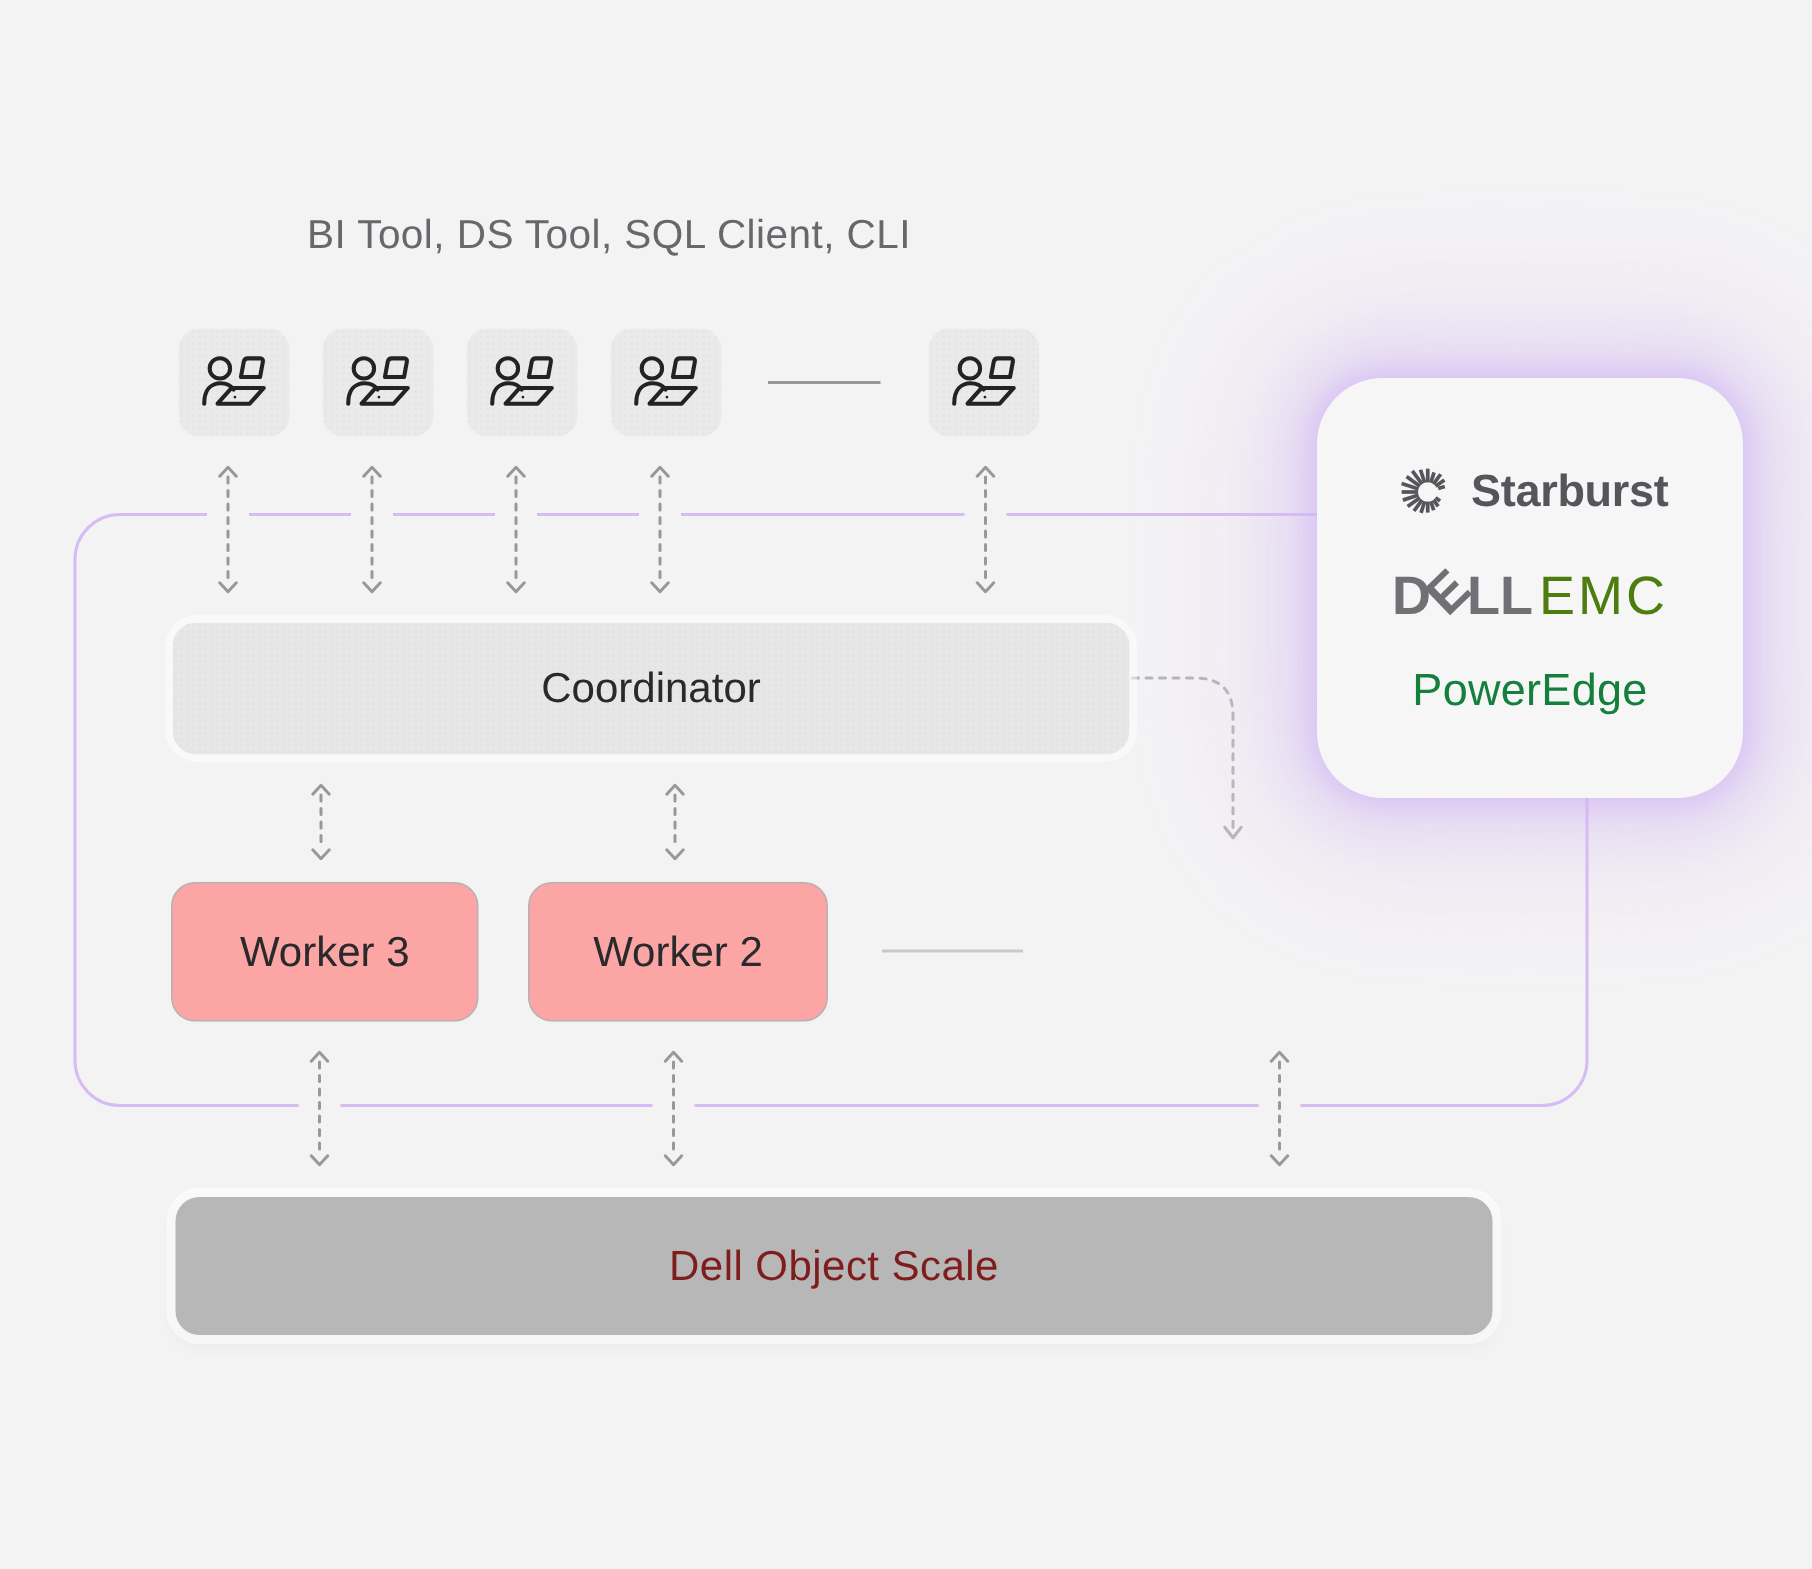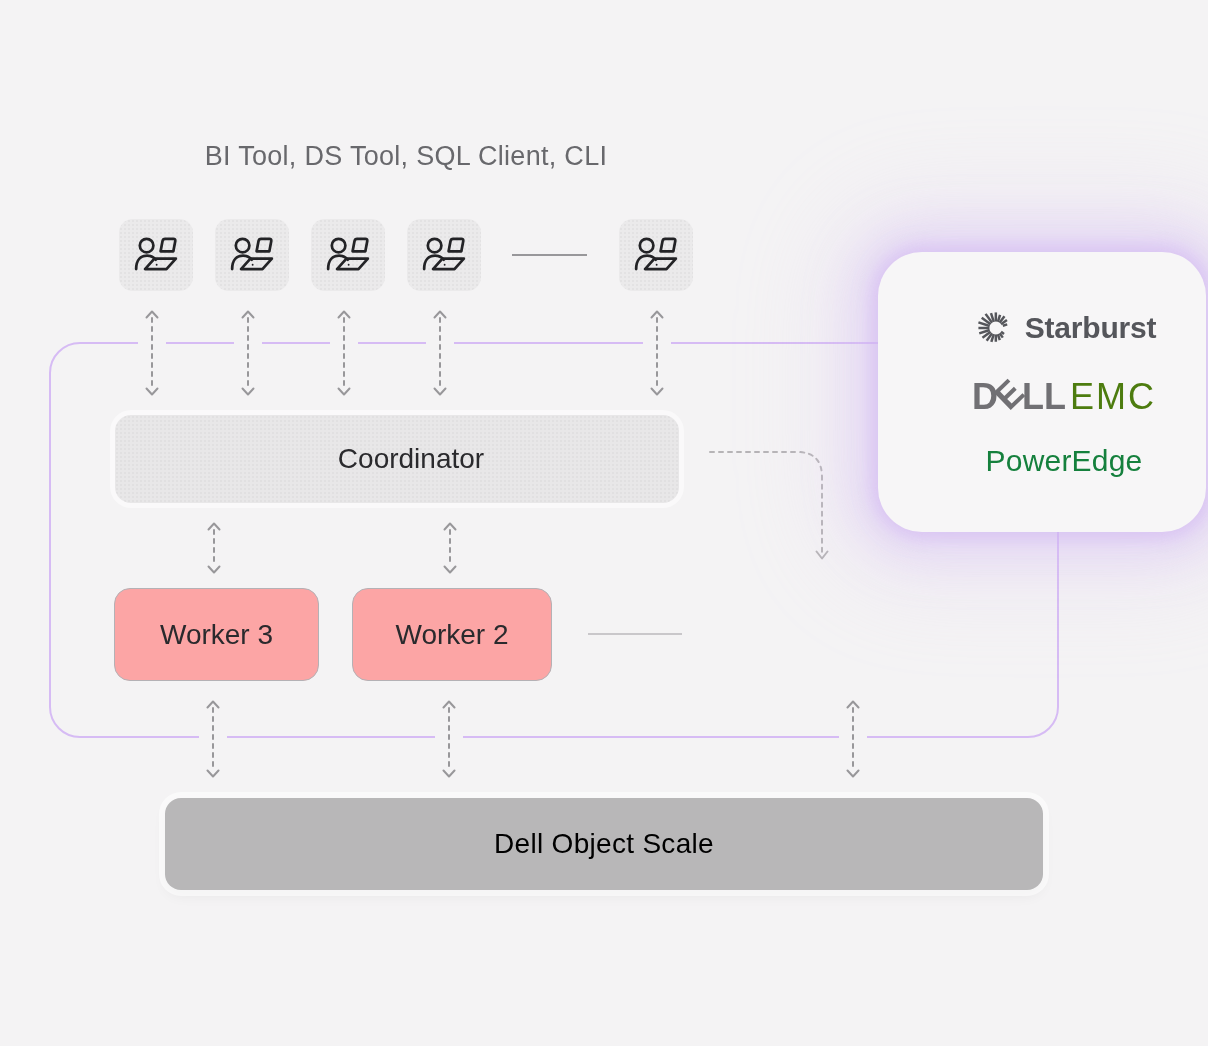--- a/index.html
+++ b/index.html
@@ -18,44 +18,41 @@
     background-size:4px 4px;
     display:flex;align-items:center;justify-content:center;z-index:2;
   }
   .t1{left:119px}.t2{left:215px}.t3{left:311px}.t4{left:407px}.t5{left:619px}
   .connectors{position:absolute;left:0;top:0;z-index:1;pointer-events:none;}
   .node{
     position:absolute;display:flex;align-items:center;justify-content:center;
     font-size:28px;color:#2a2a2d;z-index:2;border-radius:16px;
   }
   .coordinator{
-    left:115px;top:415px;width:536px;height:88px;background:#e8e7e8;
+    left:115px;top:415px;width:638px;height:88px;background:#e8e7e8;
     background-image:radial-gradient(rgba(0,0,0,.03) 1px,transparent 1px);
     background-size:4px 4px;
     box-shadow:0 0 0 5px rgba(255,255,255,.5);
-    padding-left:28px;
   }
   .worker{border:1.5px solid #b4b1b5;background:#fca5a5;top:588px;height:91px;}
   .w3{left:114px;width:203px}
   .w2{left:352px;width:198px}
   .wn{left:715px;width:278px}
   .storage{
     left:117px;top:798px;width:878px;height:92px;background:#b8b7b8;
-    color:#000000;font-weight:500;letter-spacing:.3px;
+    color:#7f1d1d;font-weight:500;letter-spacing:.3px;
     box-shadow:0 0 0 6px rgba(255,255,255,.55),0 6px 14px rgba(0,0,0,.05);
-    margin-left:48px;
   }
   .card{
     position:absolute;left:878px;top:252px;width:284px;height:280px;
     background:#f7f6f7;border-radius:44px;z-index:3;
     display:flex;flex-direction:column;align-items:center;justify-content:center;gap:26px;
     box-shadow:0 0 18px 6px rgba(206,177,243,.55),
                0 0 45px 28px rgba(213,189,245,.38),
                0 0 90px 55px rgba(221,201,248,.22);
-    padding-left:44px;
   }
   .logo-row{display:flex;align-items:center;gap:9px;}
   .starburst-text{font-size:30px;font-weight:600;color:#55565b;letter-spacing:-.2px;}
   .dellemc{display:flex;align-items:baseline;}
   .dell{font-size:36px;font-weight:800;color:#717074;letter-spacing:0;display:flex;align-items:baseline;}
   .dell .tilt{display:inline-block;transform:rotate(-44deg) translate(1px,-2px);transform-origin:center;}
   .emc{font-size:36px;font-weight:400;color:#4d7c0f;letter-spacing:2px;margin-left:4px;}
   .poweredge{font-size:30px;font-weight:500;color:#15803d;letter-spacing:.2px;}
 </style>
 </head>

